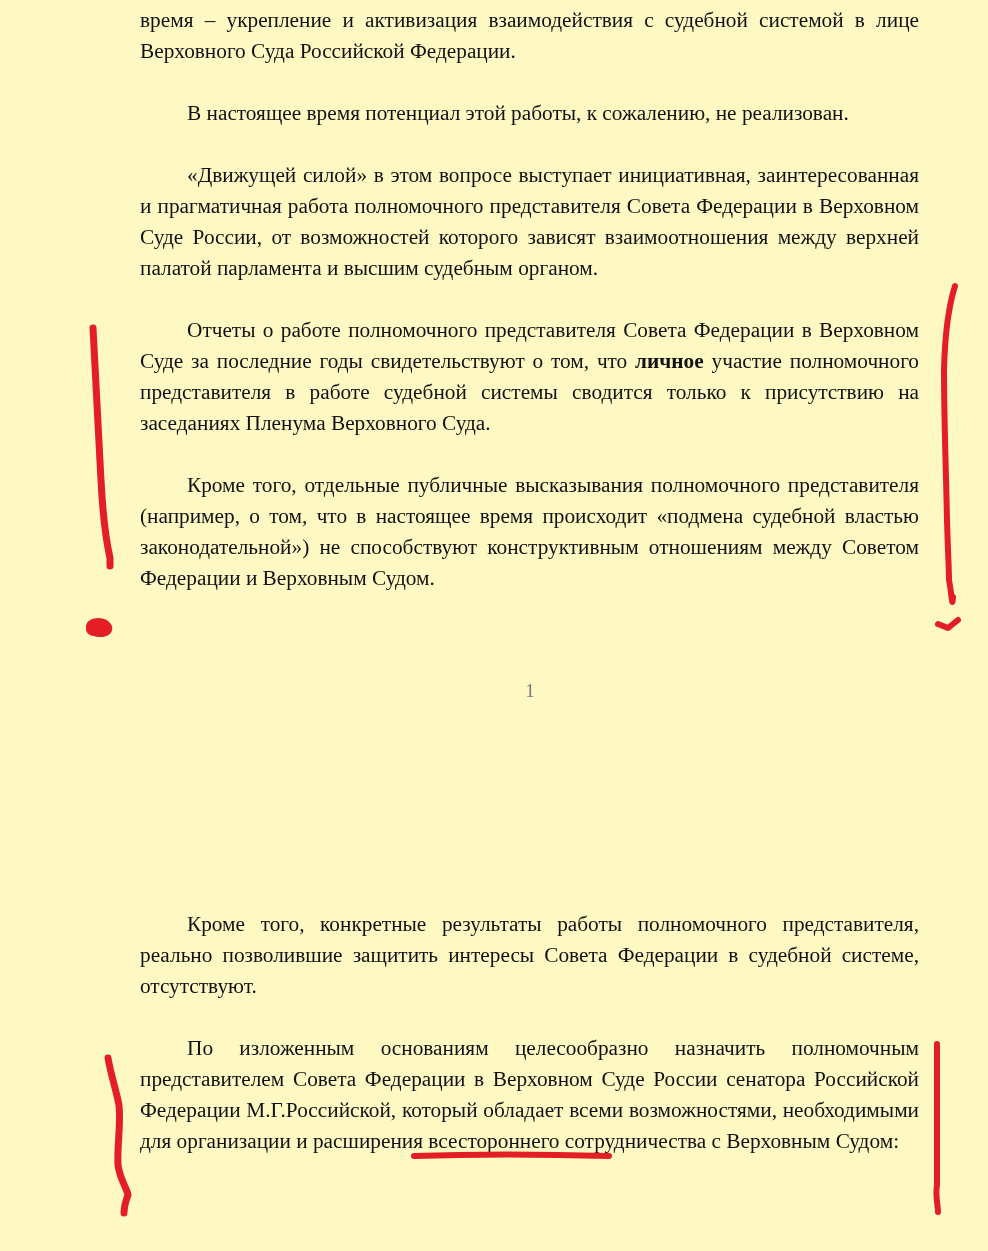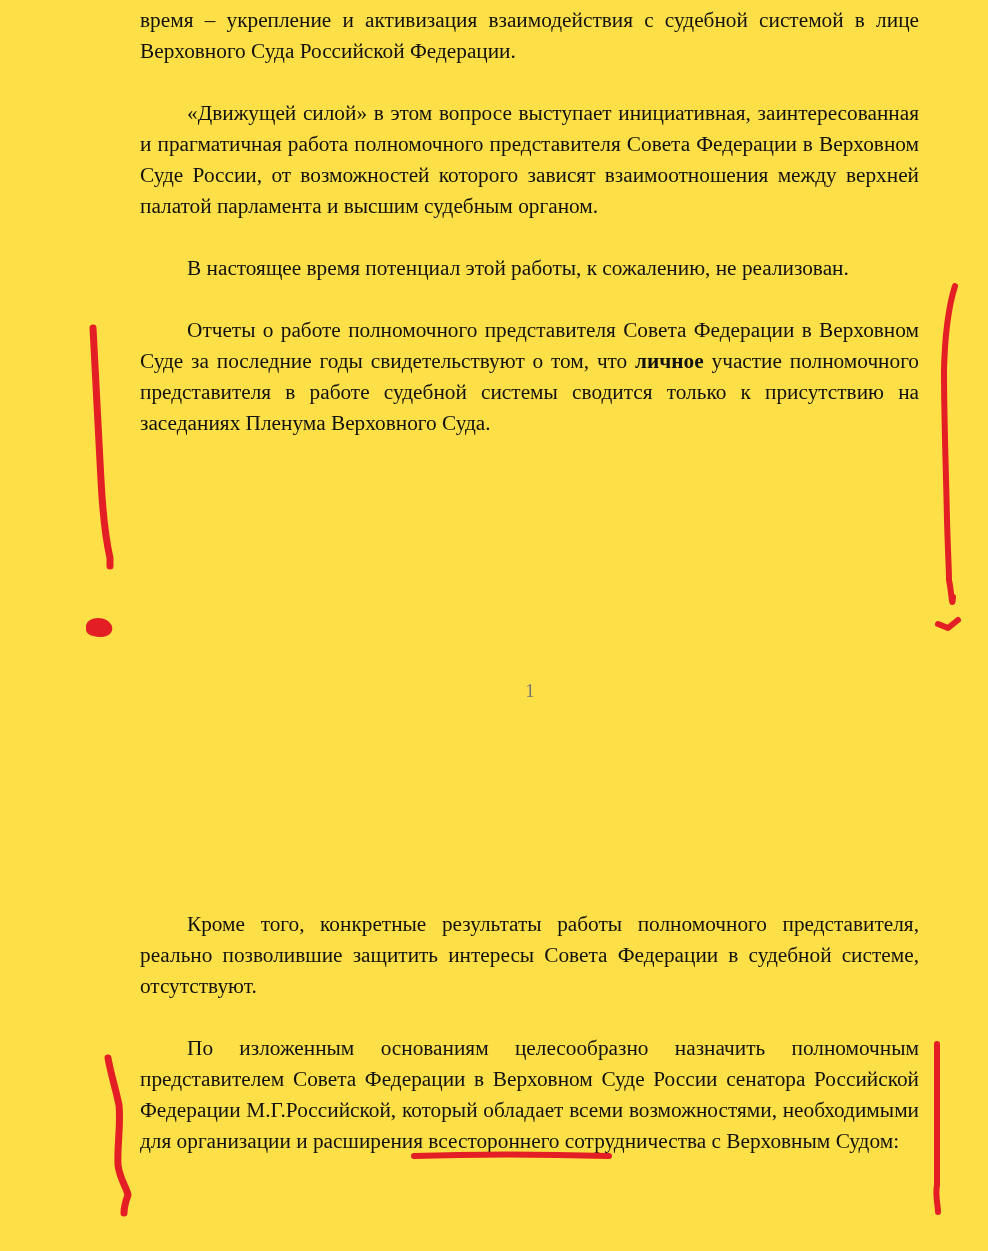--- a/index.html
+++ b/index.html
@@ -12,21 +12,21 @@
     height: 1251px;
     position: relative;
     overflow: hidden;
     font-family: "Liberation Serif", "DejaVu Serif", serif;
     color: #111111;
   }
   .page {
     position: absolute;
     left: 0;
     width: 988px;
-    background: #fde047;
+    background: #fef9c3;
     overflow: hidden;
   }
   .page-1 { top: 0; height: 790px; }
   .page-2 { top: 786px; height: 510px; }
   .page-gap {
     position: absolute;
     left: 0;
     top: 790px;
     width: 988px;
     height: 18px;
@@ -71,23 +71,24 @@
     stroke-linecap: round;
     stroke-linejoin: round;
   }
 </style>
 </head>
 <body>
 
 <div class="page page-1">
   <div class="text-col" style="top:5px;">
     <p class="para" style="text-indent:0;">время – укрепление и активизация взаимодействия с судебной системой в лице Верховного Суда Российской Федерации.</p>
+    <p class="para">В настоящее время потенциал этой работы, к сожалению, не реализован.</p>
     <p class="para">«Движущей силой» в этом вопросе выступает инициативная, заинтересованная и прагматичная работа полномочного представителя Совета Федерации в Верховном Суде России, от возможностей которого зависят взаимоотношения между верхней палатой парламента и высшим судебным органом.</p>
-    <p class="para">В настоящее время потенциал этой работы, к сожалению, не реализован.</p>
     <p class="para"><span>Отчеты о работе полномочного представителя Совета Федерации в Верховном Суде за последние годы свидетельствуют о том, что </span><b>личное</b><span> участие полномочного представителя в работе судебной системы сводится только к присутствию на заседаниях Пленума Верховного Суда.</span></p>
+    <p class="para">Кроме того, отдельные публичные высказывания полномочного представителя (например, о том, что в настоящее время происходит «подмена судебной властью законодательной») не способствуют конструктивным отношениям между Советом Федерации и Верховным Судом.</p>
   </div>
   <div class="page-number">1</div>
 </div>
 
 <div class="page-gap"></div>
 
 <div class="page page-2">
   <div class="text-col" style="top:123px;">
     <p class="para">Кроме того, конкретные результаты работы полномочного представителя, реально позволившие защитить интересы Совета Федерации в судебной системе, отсутствуют.</p>
     <p class="para"><span>По изложенным основаниям целесообразно назначить полномочным представителем Совета Федерации в Верховном Суде России сенатора Российской Федерации </span><span>М.Г.Российской,</span><span> который обладает всеми возможностями, необходимыми для организации и расширения всестороннего сотрудничества с Верховным Судом:</span></p>

